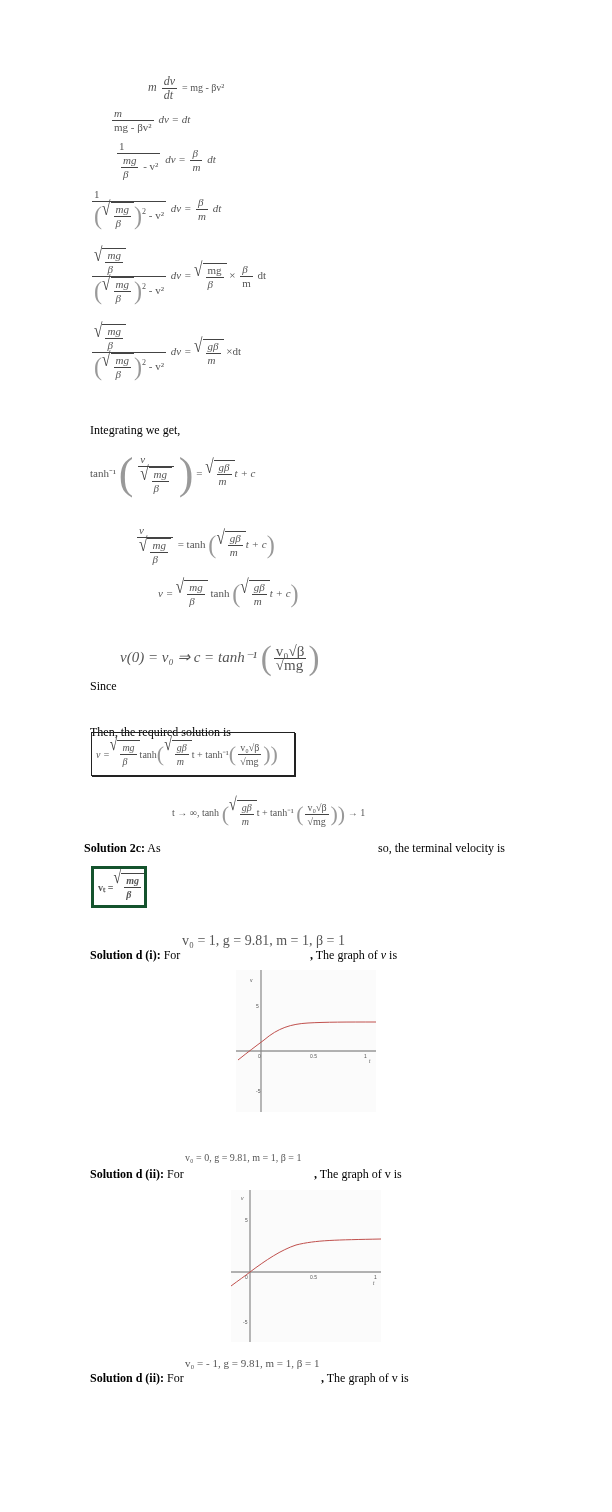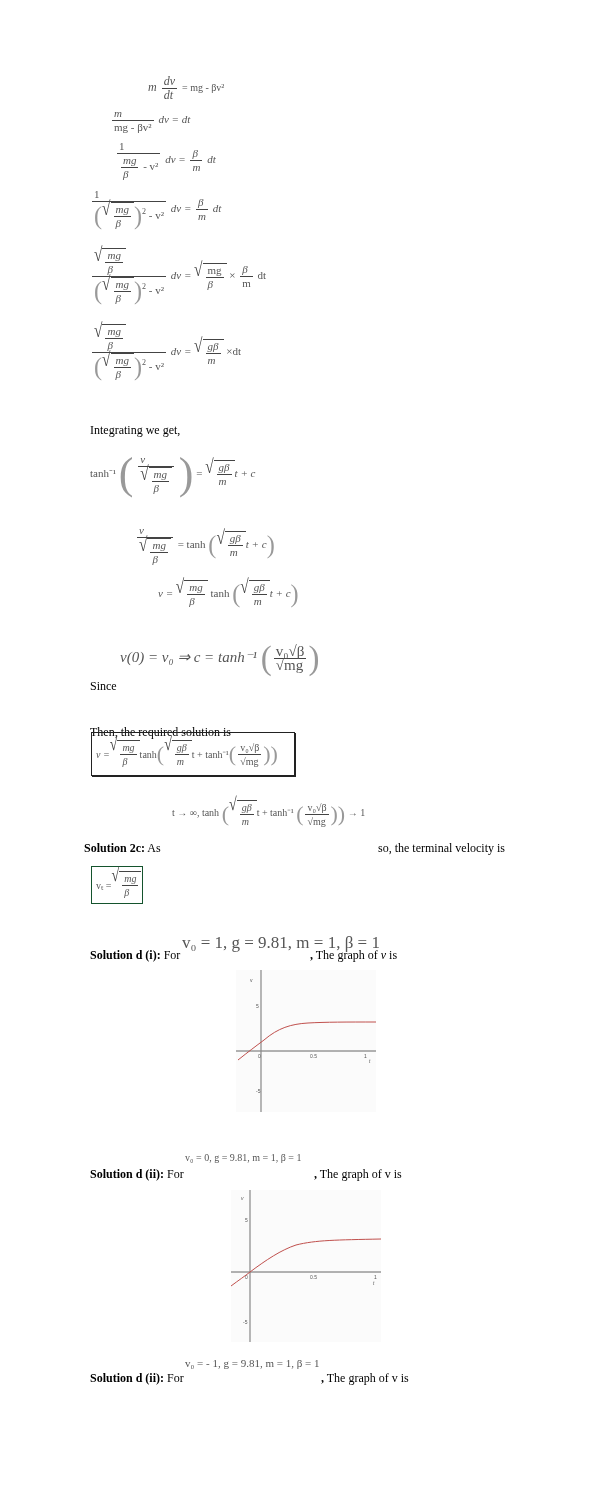--- a/index.html
+++ b/index.html
@@ -10,21 +10,21 @@
   .b { font-weight:bold; }
   .math { font-family:"Liberation Serif", serif; color:#555; white-space:nowrap; }
   .mi { font-style:italic; }
   .frac { display:inline-flex; flex-direction:column; vertical-align:middle; margin:0 2px; }
   .frac > .num { border-bottom:1px solid #444; padding:0 2px; line-height:13px; }
   .frac > .den { padding:0 2px; line-height:13px; }
   .sqrt { display:inline-flex; align-items:stretch; vertical-align:middle; }
   .sqrt > .rad { font-size:1.4em; line-height:1; transform:scaleY(1.3); color:#444; }
   .sqrt > .under { border-top:1px solid #444; padding:0 1px; display:inline-flex; align-items:center; }
   .paren { font-size:2.2em; color:#999; font-weight:100; vertical-align:middle; line-height:1; }
-  .boxed { border:1px solid #14532d; padding:2px 4px; }
+  .boxed { border:3px solid #14532d; padding:2px 4px;font-weight:bold; }
   .boxed-dark { border:1px solid #222; box-shadow:1px 1px 0 #222; padding:2px 4px; }
   .graph { background:#fbfbfb; }
   sup { font-size:8px; }
 </style>
 </head>
 <body>
 
 <div class="abs math" style="left:148px;top:75px;font-size:12px;">
   <span class="mi">m</span>
   <span class="frac">
@@ -314,21 +314,21 @@
       <span class="rad">√</span>
       <span class="under">
         <span class="frac">
           <span class="num mi">mg</span>
           <span class="den mi">β</span>
         </span>
       </span>
     </span>
 </div>
 
-<div class="abs math" style="left:182px;top:933px;font-size:17px;">v₀ = 1, g = 9.81, m = 1, β = 1</div>
+<div class="abs math" style="left:182px;top:933px;font-size:14px;">v₀ = 1, g = 9.81, m = 1, β = 1</div>
 <div class="abs txt" style="left:90px;top:948px;">
   <span class="b">Solution d (i):</span><span> For</span>
 </div>
 <div class="abs txt" style="left:310px;top:948px;">
   <span class="b">,</span><span> The graph of <i>v</i> is</span>
 </div>
 
 <div class="abs graph" style="left:236px;top:970px;width:140px;height:142px;">
   <svg width="140" height="142" viewBox="0 0 140 142">
     <line x1="0" y1="81" x2="140" y2="81" stroke="#666" stroke-width="1"></line>

